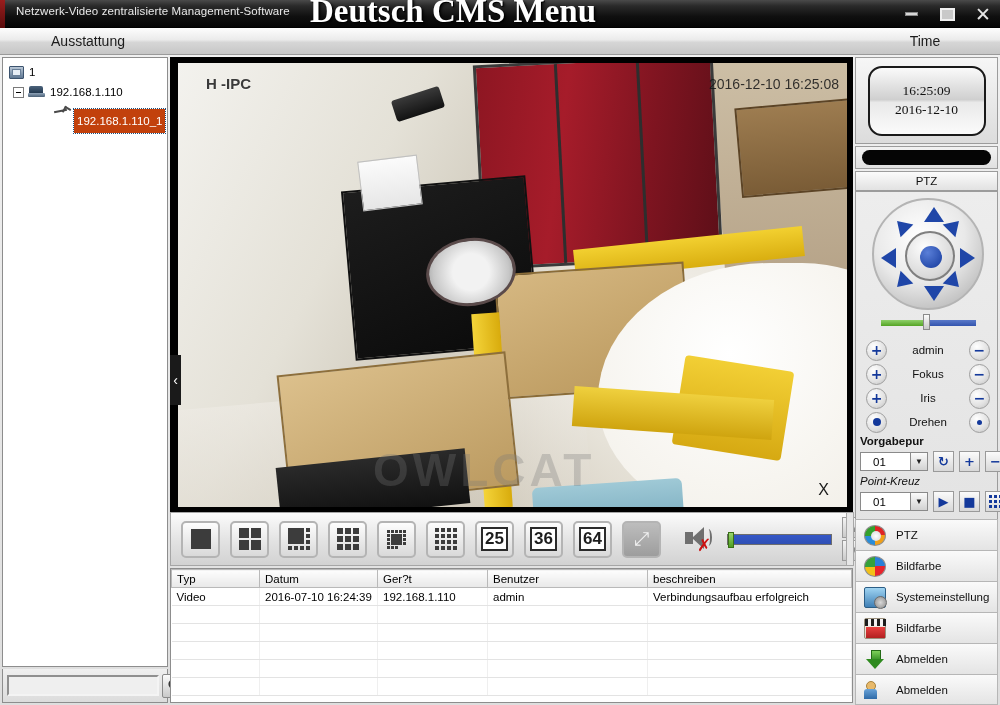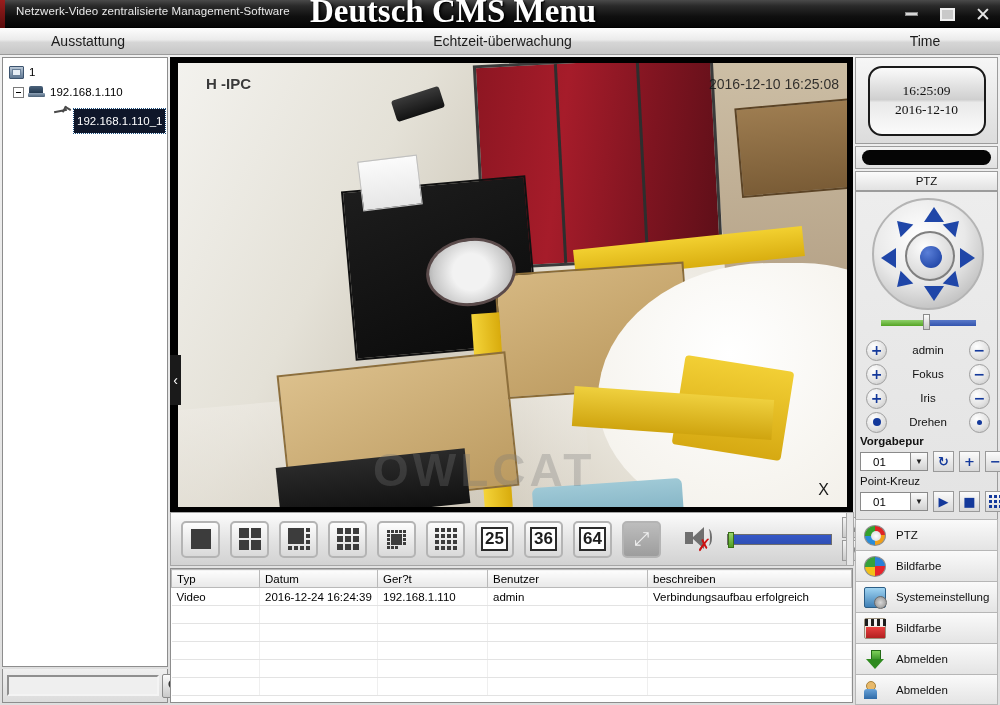--- a/index.html
+++ b/index.html
@@ -108,21 +108,21 @@
   .ico-cam::before {
     content:""; position:absolute; left:1px; top:4px; width:13px; height:2px;
     background:#4a4a4a; transform: rotate(-12deg);
   }
   .ico-cam::after {
     content:""; position:absolute; left:10px; top:1px; width:5px; height:5px;
     border-left:2px solid #4a4a4a; border-top:2px solid #4a4a4a; transform: rotate(30deg);
   }
   .tlabel { white-space: nowrap; }
   .tlabel.selected {
-    background: #0f172a; color: #fff; padding: 6px 3px;
+    background: #c2410c; color: #fff; padding: 6px 3px;
     outline: 1px dotted #1b4f7f;
     margin-top: 17px;
   }
 
   .sb-bottom {
     position: absolute; left: 2px; top: 669px; width: 166px; height: 34px;
     background: linear-gradient(#efefef, #dcdcdc);
     border: 1px solid #8d8d8d; border-top: none;
     display: flex; align-items: center; padding: 0 4px; gap: 3px;
   }
@@ -479,21 +479,20 @@
           <span class="sq"></span>
         </div>
       <div class="winbtn">
           <span class="x">✕</span>
         </div>
     </div>
   </div>
 
   <div class="tabstrip">
     <div class="tab" id="tab-0">Ausstattung</div>
-    <div class="tab" id="tab-1">Echtzeit-überwachung</div>
     <div class="tab" id="tab-2">Time</div>
   </div>
 
   <div class="sidebar">
     <div class="tree">
       <div class="tnode lvl1">
         <span class="ico ico-root"></span>
         <span class="tlabel">1</span>
       </div>
       <div class="tnode lvl2">
@@ -667,21 +666,21 @@
           <th style="width:88px">Typ</th>
           <th style="width:118px">Datum</th>
           <th style="width:110px">Ger?t</th>
           <th style="width:160px">Benutzer</th>
           <th>beschreiben</th>
         </tr>
       </thead>
       <tbody>
         <tr>
           <td>Video</td>
-          <td>2016-12-24 16:24:39</td>
+          <td>2016-07-10 16:24:39</td>
           <td>192.168.1.110</td>
           <td>admin</td>
           <td>Verbindungsaufbau erfolgreich</td>
         </tr>
         <tr class="filler">
             <td></td>
             <td></td>
             <td></td>
             <td></td>
             <td></td>
@@ -781,21 +780,21 @@
       <div class="selrow" style="top:259px;">
         <span class="sel">
           <span>01</span>
           <span class="caret">▼</span>
         </span>
         <span class="sqbtn">↻</span>
         <span class="sqbtn">+</span>
         <span class="sqbtn">−</span>
       </div>
 
-      <div class="fieldlbl" style="top:283px;">Point-Kreuz</div>
+      <div class="fieldlbl" style="top:283px;font-style:italic;">Point-Kreuz</div>
       <div class="selrow" style="top:299px;">
         <span class="sel">
           <span>01</span>
           <span class="caret">▼</span>
         </span>
         <span class="sqbtn">▶</span>
         <span class="sqbtn">■</span>
         <span class="sqbtn">
           <span class="grid9">
             <i></i>

